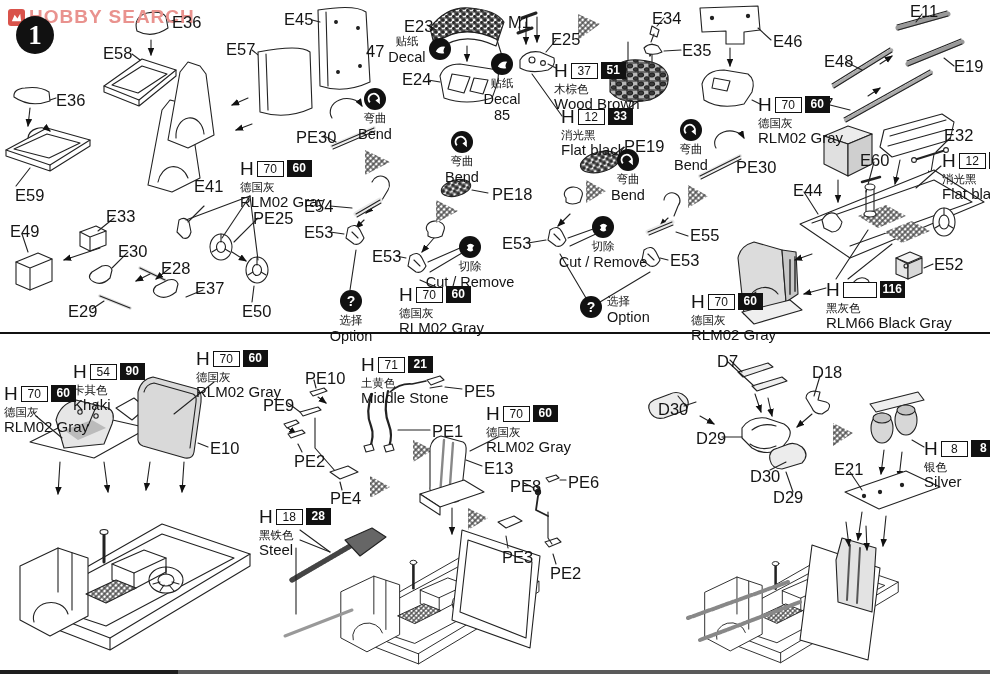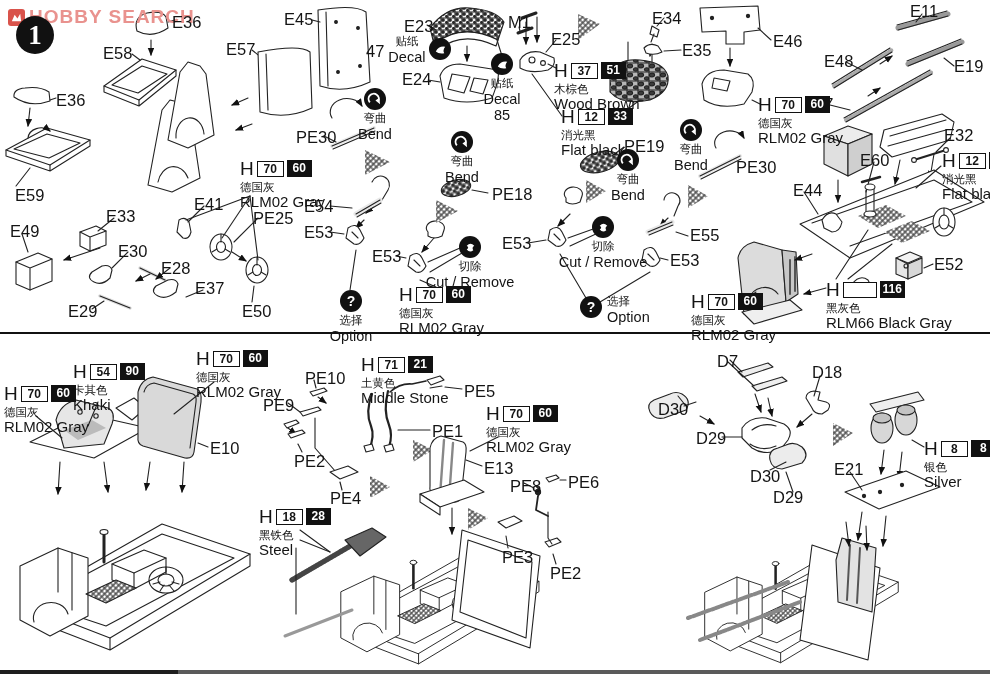--- a/index.html
+++ b/index.html
@@ -4,21 +4,21 @@
 <style>
   html,body{margin:0;padding:0;background:#fff;}
   .page{position:relative;width:990px;height:674px;background:#fff;overflow:hidden;
         font-family:"Liberation Sans",sans-serif;color:#141414;}
   .art{position:absolute;left:0;top:0;}
   .plabel{position:absolute;font-size:16.5px;white-space:nowrap;z-index:5;}
   .paint{position:absolute;line-height:1.12;white-space:nowrap;z-index:6;}
   .paint .prow{display:flex;align-items:center;gap:3px;}
   .paint .h{font-size:19px;}
   .paint .b1{display:inline-block;min-width:25px;height:14px;border:1.7px solid #111;
-             font-size:12px;font-weight:bold;text-align:center;line-height:14px;background:#fff;}
+             font-size:12px;font-weight:normal;text-align:center;line-height:14px;background:#fff;}
   .paint .b2{display:inline-block;min-width:25px;height:17px;background:#111;color:#fff;
              font-size:12px;font-weight:bold;text-align:center;line-height:17px;}
   .paint .cn{font-size:11.5px;margin-top:2px;}
   .paint .en{font-size:15px;}
   .sym{position:absolute;text-align:center;z-index:6;white-space:nowrap;}
   .sym .circ{width:22px;height:22px;border-radius:50%;background:#111;margin:0 auto 1px;
              display:flex;align-items:center;justify-content:center;color:#fff;
              font-weight:bold;font-size:14px;}
   .sym .cn{font-size:11.5px;}
   .sym .en{font-size:14.5px;}
@@ -471,21 +471,21 @@
 <span class="plabel" style="left:284px;top:10px">E45</span>
 <span class="plabel" style="left:56px;top:91px">E36</span>
 <span class="plabel" style="left:15px;top:186px">E59</span>
 <span class="plabel" style="left:106px;top:207px">E33</span>
 <span class="plabel" style="left:10px;top:222px">E49</span>
 <span class="plabel" style="left:118px;top:242px">E30</span>
 <span class="plabel" style="left:161px;top:259px">E28</span>
 <span class="plabel" style="left:195px;top:279px">E37</span>
 <span class="plabel" style="left:68px;top:302px">E29</span>
 <span class="plabel" style="left:242px;top:302px">E50</span>
-<span class="plabel" style="left:194px;top:195px">E41</span>
+<span class="plabel" style="left:194px;top:177px">E41</span>
 <span class="plabel" style="left:253px;top:209px">PE25</span>
 <span class="plabel" style="left:296px;top:128px">PE30</span>
 <span class="plabel" style="left:404px;top:17px">E23</span>
 <span class="plabel" style="left:402px;top:70px">E24</span>
 <span class="plabel" style="left:508px;top:13px">M1</span>
 <span class="plabel" style="left:551px;top:30px">E25</span>
 <span class="plabel" style="left:652px;top:9px">E34</span>
 <span class="plabel" style="left:682px;top:41px">E35</span>
 <span class="plabel" style="left:773px;top:32px">E46</span>
 <span class="plabel" style="left:824px;top:52px">E48</span>

